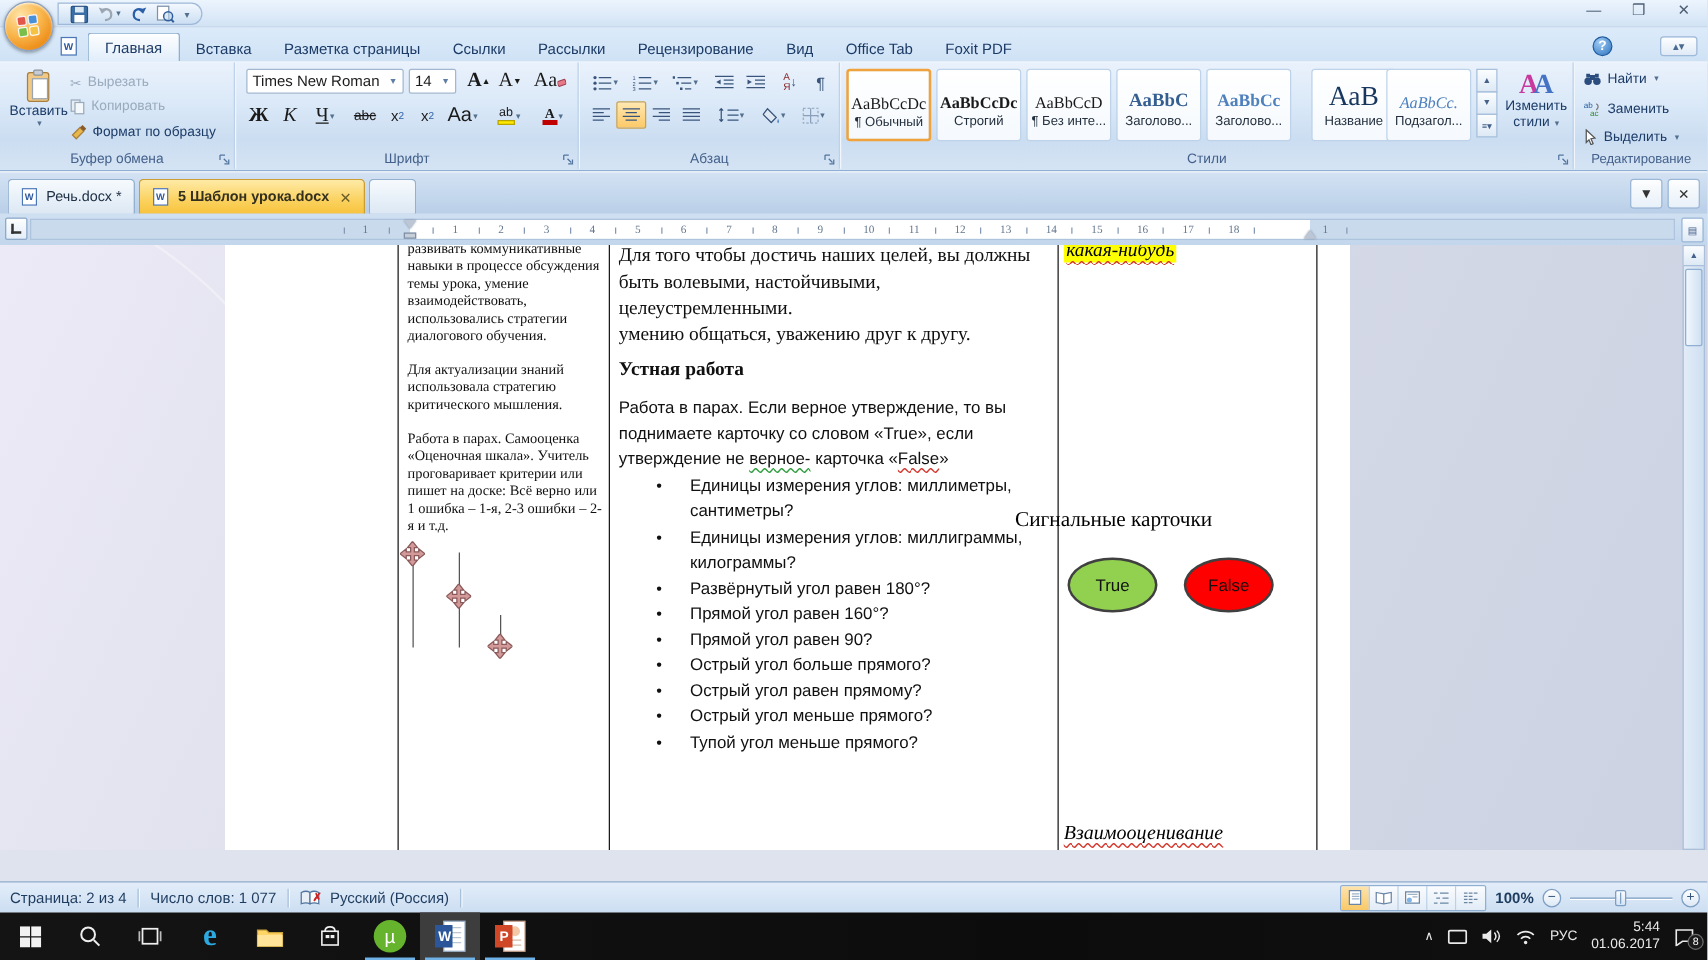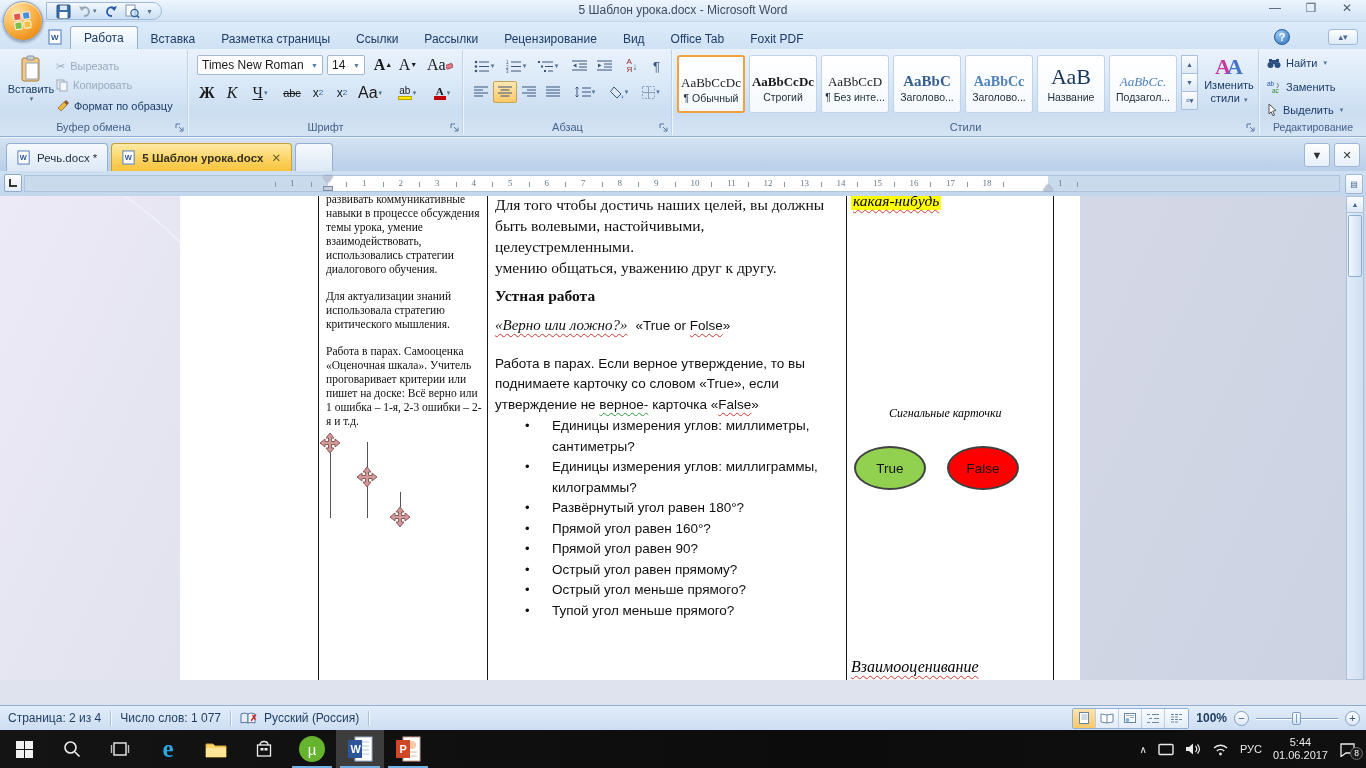--- a/index.html
+++ b/index.html
@@ -88,21 +88,21 @@
 .quiz{margin:0 0 17px;white-space:nowrap}
 .quiz-ru{font-family:"Liberation Serif","DejaVu Serif",serif;font-style:italic;font-size:15px}
 .sans-doc{font-family:"Liberation Sans",sans-serif;font-size:13.5px;line-height:20.5px}
 .quiz .sans-doc{margin-left:8px}
 .blist{list-style:none;margin-top:1px}
 .blist li{position:relative;padding-left:57px}
 .blist li::before{content:"•";position:absolute;left:30px;font-size:13px}
 .wavy-red{text-decoration-line:underline;text-decoration-style:wavy;text-decoration-color:#d3372c;text-decoration-thickness:1px;text-underline-offset:3px}
 .wavy-green{text-decoration-line:underline;text-decoration-style:wavy;text-decoration-color:#2e9e3e;text-decoration-thickness:1px;text-underline-offset:3px}
 .right-highlight{position:absolute;left:671px;top:-4px;font-family:"Liberation Serif",serif;font-style:italic;font-size:15.5px;background:#ffff00;padding:0 2px}
-.cards-title{position:absolute;left:709px;top:210px;font-family:"Liberation Serif",serif;font-style:italic;font-size:12px}
+.cards-title{position:absolute;left:632px;top:210px;font-family:"Liberation Serif",serif;font-size:17px}
 .ellipse{position:absolute;width:72px;height:44px;border-radius:50%;border:2px solid #404040;display:flex;align-items:center;justify-content:center;font-size:13.5px;color:#101010;cursor:pointer}
 .el-true{left:674px;top:250px;background:#92d050}
 .el-false{left:767px;top:250px;background:#fe0000}
 .peer{position:absolute;left:671px;top:462px;font-family:"Liberation Serif",serif;font-style:italic;font-size:16px}
 .mh{position:absolute;width:20px;height:20px;cursor:move}
 .dline{position:absolute;width:1px;background:#555}
 .vscroll{position:absolute;right:2px;top:0;bottom:0;width:18px;background:linear-gradient(90deg,#e3ecf8,#cfdff1);border:1px solid #aabfd9}
 .vs-up{height:16px;display:flex;align-items:center;justify-content:center;font-size:7px;color:#44618b;background:linear-gradient(#fbfdfe,#dde9f5);border-bottom:1px solid #aabfd9;cursor:pointer}
 .vs-thumb{position:absolute;top:18px;left:1px;right:1px;height:62px;background:linear-gradient(90deg,#f2f7fd,#cfe0f2);border:1px solid #8fafd2;border-radius:2px;cursor:grab}
 
@@ -122,21 +122,21 @@
 .zoom-label{font-weight:bold;color:#1e3c5f}
 
 .taskbar{position:absolute;top:730px;left:0;right:0;height:38px;background:linear-gradient(90deg,#141414,#0c0c0c 60%,#101010);display:flex}
 .tslot{width:48px;display:flex;align-items:center;justify-content:center;position:relative;cursor:pointer}
 .tslot.running::after{content:"";position:absolute;left:4px;right:4px;bottom:0;height:2px;background:#6fb2e8}
 .tslot.focused{background:#3d3d3d}
 .edge-e{font-size:25px;font-weight:bold;color:#2da9e1;font-family:"Liberation Serif",serif}
 .ut-circle{width:26px;height:26px;border-radius:50%;background:#66b32e;color:#fff;display:flex;align-items:center;justify-content:center;font-size:15px}
 .tray{position:absolute;right:0;top:0;bottom:0;display:flex;align-items:center;gap:11px;padding-right:10px;color:#eaeaea}
 .tray-txt{font-size:11px;cursor:pointer}
-.clock{text-align:center;font-size:11px;line-height:13px;cursor:pointer}
+.clock{text-align:right;font-size:11px;line-height:13px;cursor:pointer}
 .notif{position:relative;cursor:pointer}
 .badge{position:absolute;right:-7px;bottom:-3px;width:13px;height:13px;border-radius:50%;background:#1b1b1b;border:1px solid #6b6b6b;color:#fff;font-size:8.5px;display:flex;align-items:center;justify-content:center}
 .chev{font-size:10px;cursor:pointer}
 </style>
 </head>
 <body>
 
 <div class="titlebar">
   <div class="office-btn">
     <span class="office-logo">
@@ -171,36 +171,35 @@
         <svg width="15" height="15" viewBox="0 0 15 15">
           <rect x="1" y="1" width="9" height="11" fill="#fff" stroke="#7d93ab"></rect>
           <circle cx="9.5" cy="9" r="3.6" fill="rgba(190,215,240,.55)" stroke="#32609c" stroke-width="1.2"></circle>
           <line x1="12" y1="11.5" x2="14" y2="13.8" stroke="#32609c" stroke-width="1.6"></line>
         </svg>
       </span>
     <span class="qbtn">
         <span class="mini-caret" style="font-size:8px">▾</span>
       </span>
   </div>
-  <div class="title-text">5 Шаблон урока.docx  -  Microsoft Word</div>
   <div class="win-controls">
     <span>—</span>
     <span>❒</span>
     <span>✕</span>
   </div>
 </div>
 
 <div class="tabrow">
   <span class="doc-ico-sm">
       <svg width="15" height="16" viewBox="0 0 15 16">
         <rect x="1" y="1" width="12" height="14" fill="#fff" stroke="#4a76b8"></rect>
         <text x="3" y="11" font-size="8" font-weight="bold" fill="#2b579a" font-family="sans-serif">W</text>
       </svg>
     </span>
-  <span class="rtab active">Работа</span>
+  <span class="rtab active">Главная</span>
   <span class="rtab">Вставка</span>
   <span class="rtab">Разметка страницы</span>
   <span class="rtab">Ссылки</span>
   <span class="rtab">Рассылки</span>
   <span class="rtab">Рецензирование</span>
   <span class="rtab">Вид</span>
   <span class="rtab">Office Tab</span>
   <span class="rtab">Foxit PDF</span>
   <span class="help-btn">?</span>
   <span class="mini-tool">▴▾</span>
@@ -407,21 +406,21 @@
         <div class="s-name">¶ Без инте...</div>
       </div>
     <div class="scard st4" style="left:220px">
         <div class="s-sample">AaBbC</div>
         <div class="s-name">Заголово...</div>
       </div>
     <div class="scard st5" style="left:292px">
         <div class="s-sample">AaBbCc</div>
         <div class="s-name">Заголово...</div>
       </div>
-    <div class="scard st6" style="left:364px">
+    <div class="scard st6" style="left:376px">
         <div class="s-sample">АаВ</div>
         <div class="s-name">Название</div>
       </div>
     <div class="scard st7" style="left:436px">
         <div class="s-sample">AaBbCc.</div>
         <div class="s-name">Подзагол...</div>
       </div>
     <div class="sscroll">
       <b>▲</b>
       <b>▼</b>
@@ -581,30 +580,28 @@
     <span class="mh" style="left:210px;top:311px">
         <svg width="20" height="20" viewBox="0 0 20 20">
           <path d="M10 0 L14 5 H11.5 V8.5 H15 V6 L20 10 L15 14 V11.5 H11.5 V15 H14 L10 20 L6 15 H8.5 V11.5 H5 V14 L0 10 L5 6 V8.5 H8.5 V5 H6 Z" fill="#d49a9a" stroke="#8b5a5a"></path>
         </svg>
       </span>
 
     <div class="col-mid">
       <p class="serif-lg">Для того чтобы достичь наших целей, вы должны быть волевыми, настойчивыми, целеустремленными.</p>
       <p class="serif-lg">умению общаться,  уважению друг к другу.</p>
       <p class="mid-heading">Устная работа</p>
-      <p class="quiz">
-        <span class="quiz-ru wavy-red">«Верно или ложно?»</span><span class="sans-doc"><span>«True or </span><span class="wavy-red">Folse</span><span>»</span></span>
-      </p>
       <p class="sans-doc"><span>Работа в парах.  Если верное утверждение, то вы поднимаете карточку  со словом  «True», если утверждение не </span><span class="wavy-green">верное-</span><span> карточка «</span><span class="wavy-red">False</span><span>»</span></p>
       <ul class="blist sans-doc">
         <li>Единицы измерения углов: миллиметры, сантиметры?</li>
         <li>Единицы измерения углов: миллиграммы, килограммы?</li>
         <li>Развёрнутый угол равен 180°?</li>
         <li>Прямой угол равен 160°?</li>
         <li>Прямой угол равен 90?</li>
+        <li>Острый угол больше прямого?</li>
         <li>Острый угол равен прямому?</li>
         <li>Острый угол меньше прямого?</li>
         <li>Тупой угол меньше прямого?</li>
 
       </ul>
     </div>
 
     <span class="right-highlight wavy-red" style="background: rgb(255, 255, 0);">какая-нибудь</span>
     <span class="cards-title">Сигнальные карточки</span>
     <span class="ellipse el-true" style="background: rgb(146, 208, 80);">True</span>

